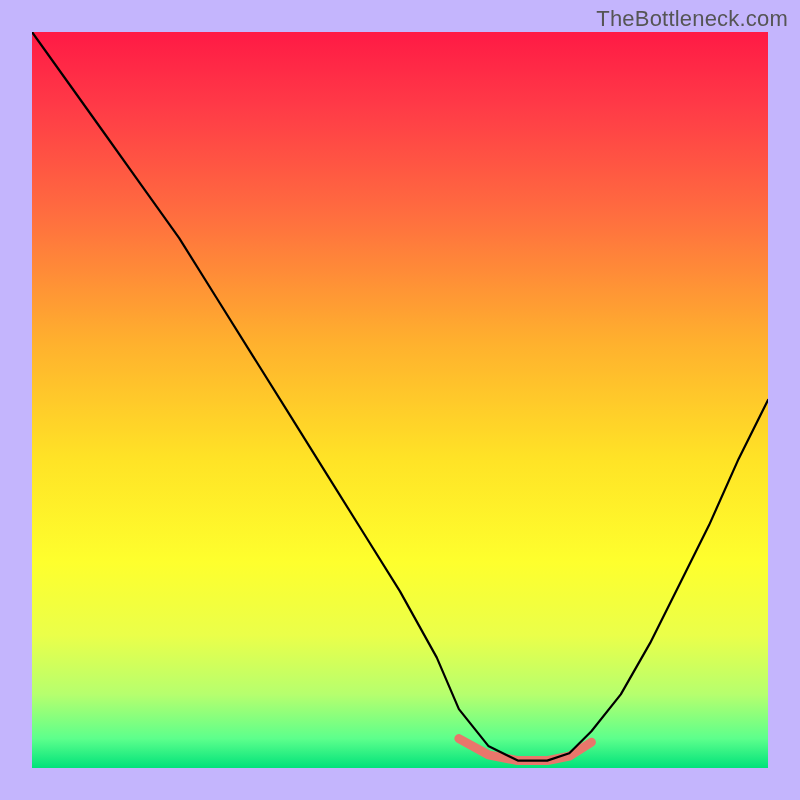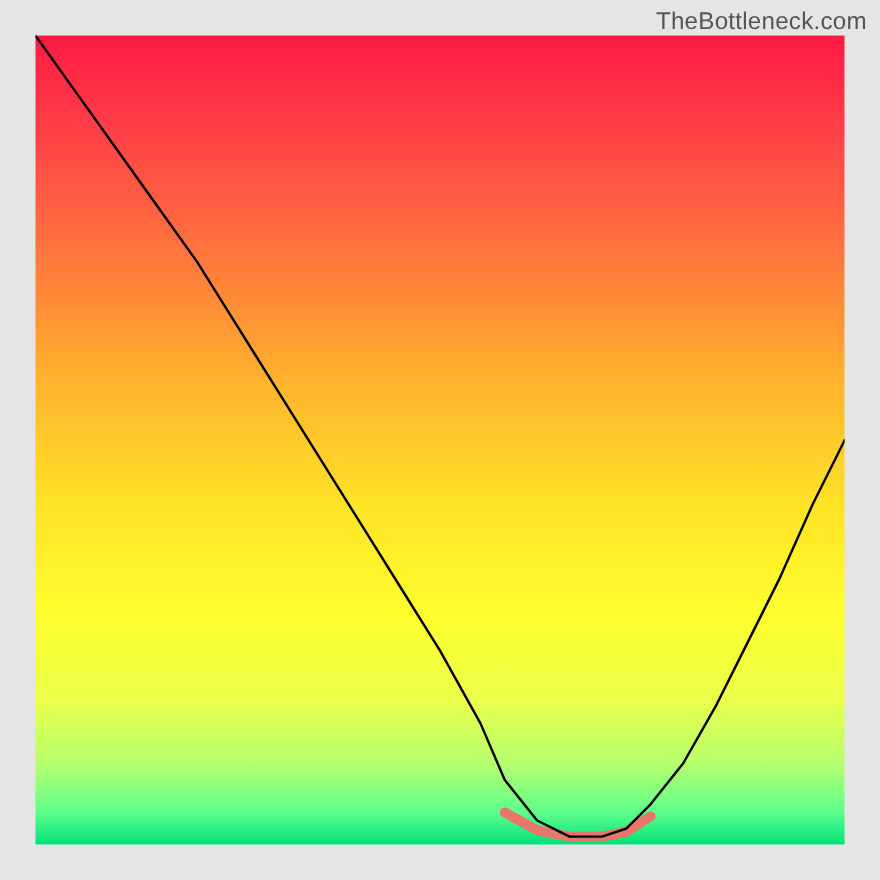--- a/index.html
+++ b/index.html
@@ -9,21 +9,21 @@
     height: 800px;
     background: #000;
     font-family: Arial, Helvetica, sans-serif;
   }
   .frame {
     position: absolute;
     left: 0;
     top: 0;
     width: 800px;
     height: 800px;
-    background: #e5e5e5;
+    background: #c4b5fd;
   }
   .plot-area {
     position: absolute;
     left: 32px;
     top: 32px;
     width: 736px;
     height: 736px;
     overflow: hidden;
   }
   .watermark {

